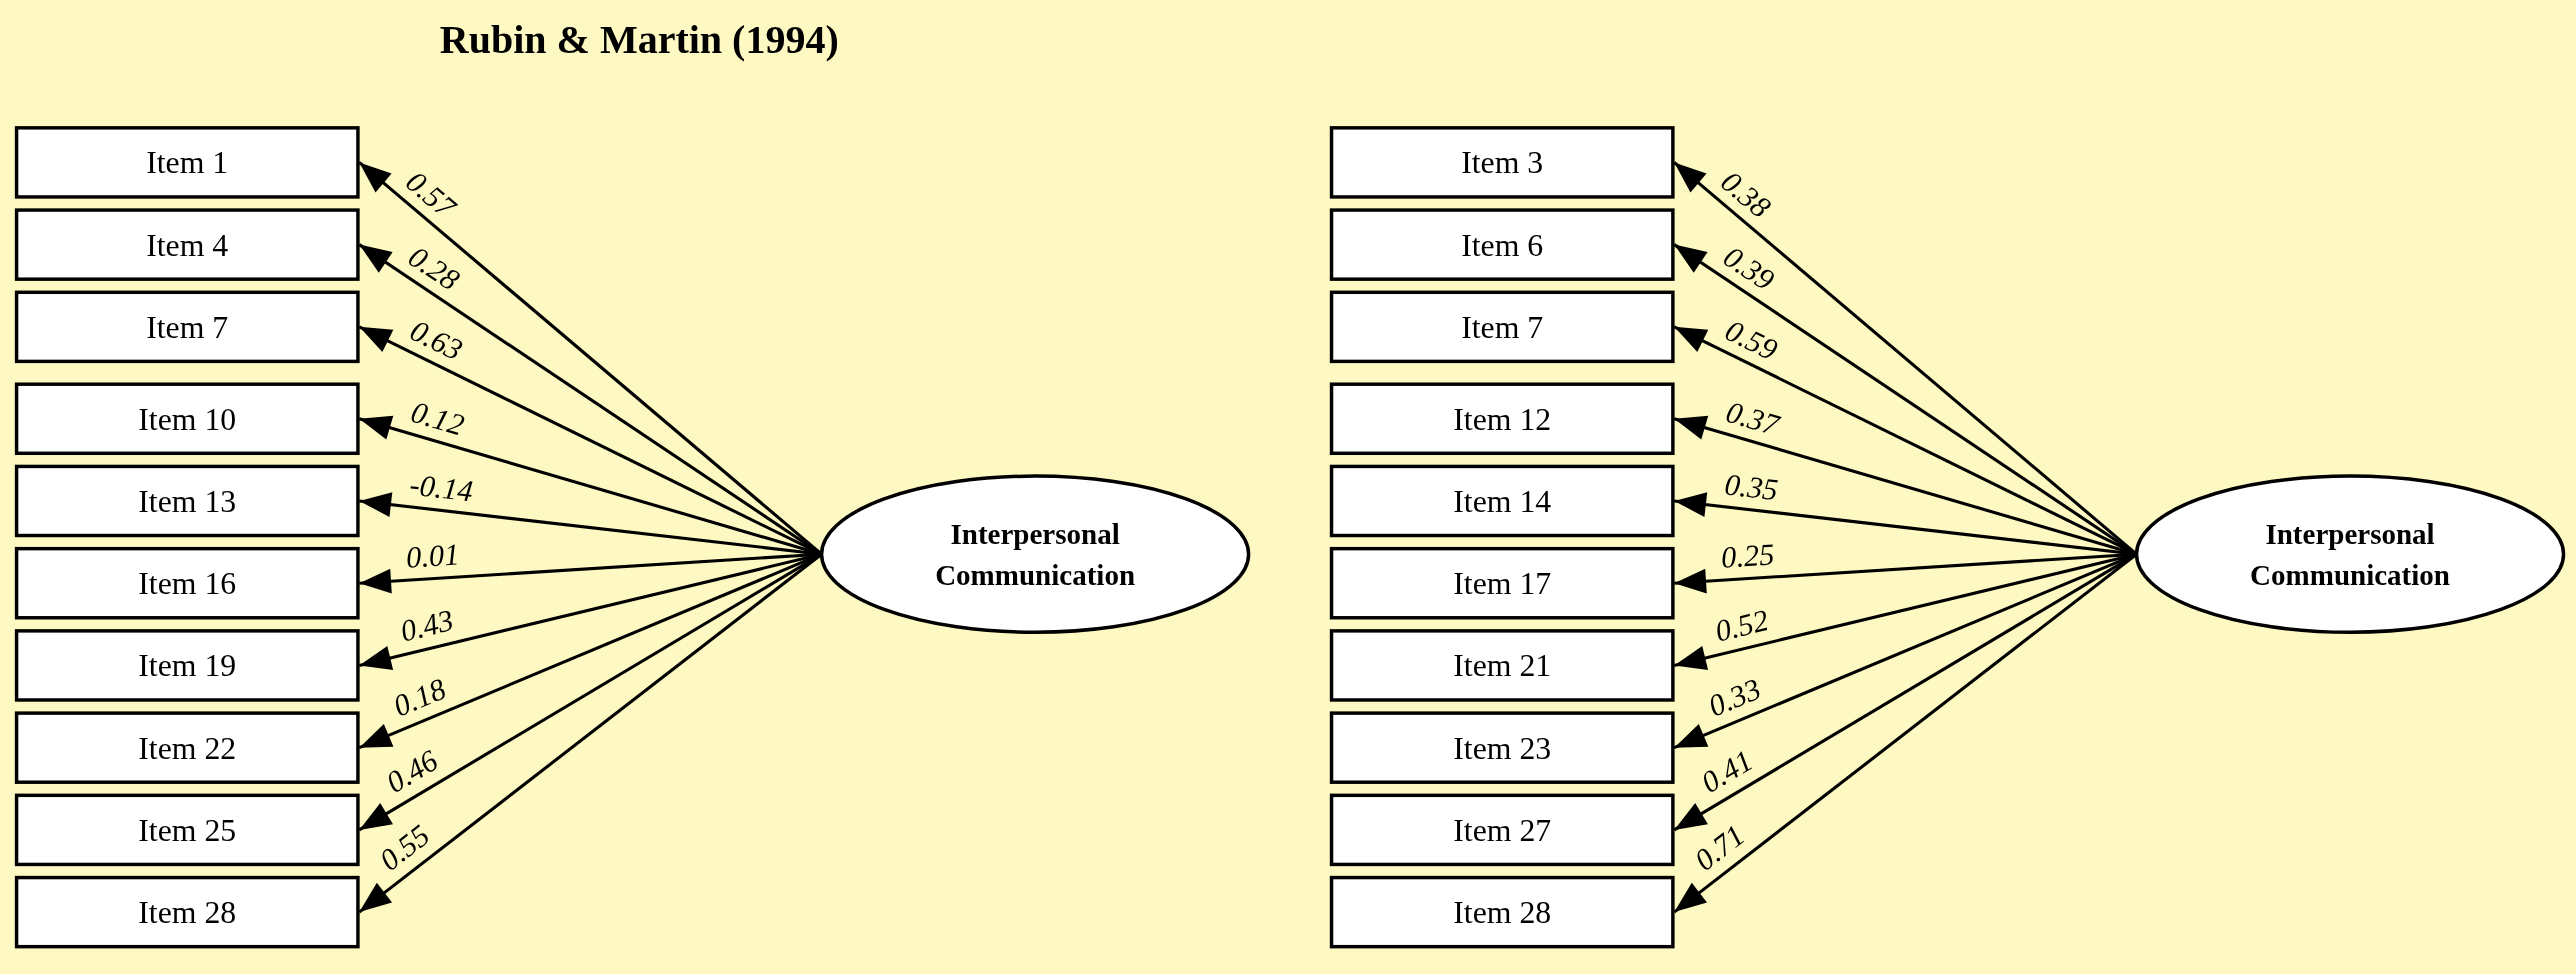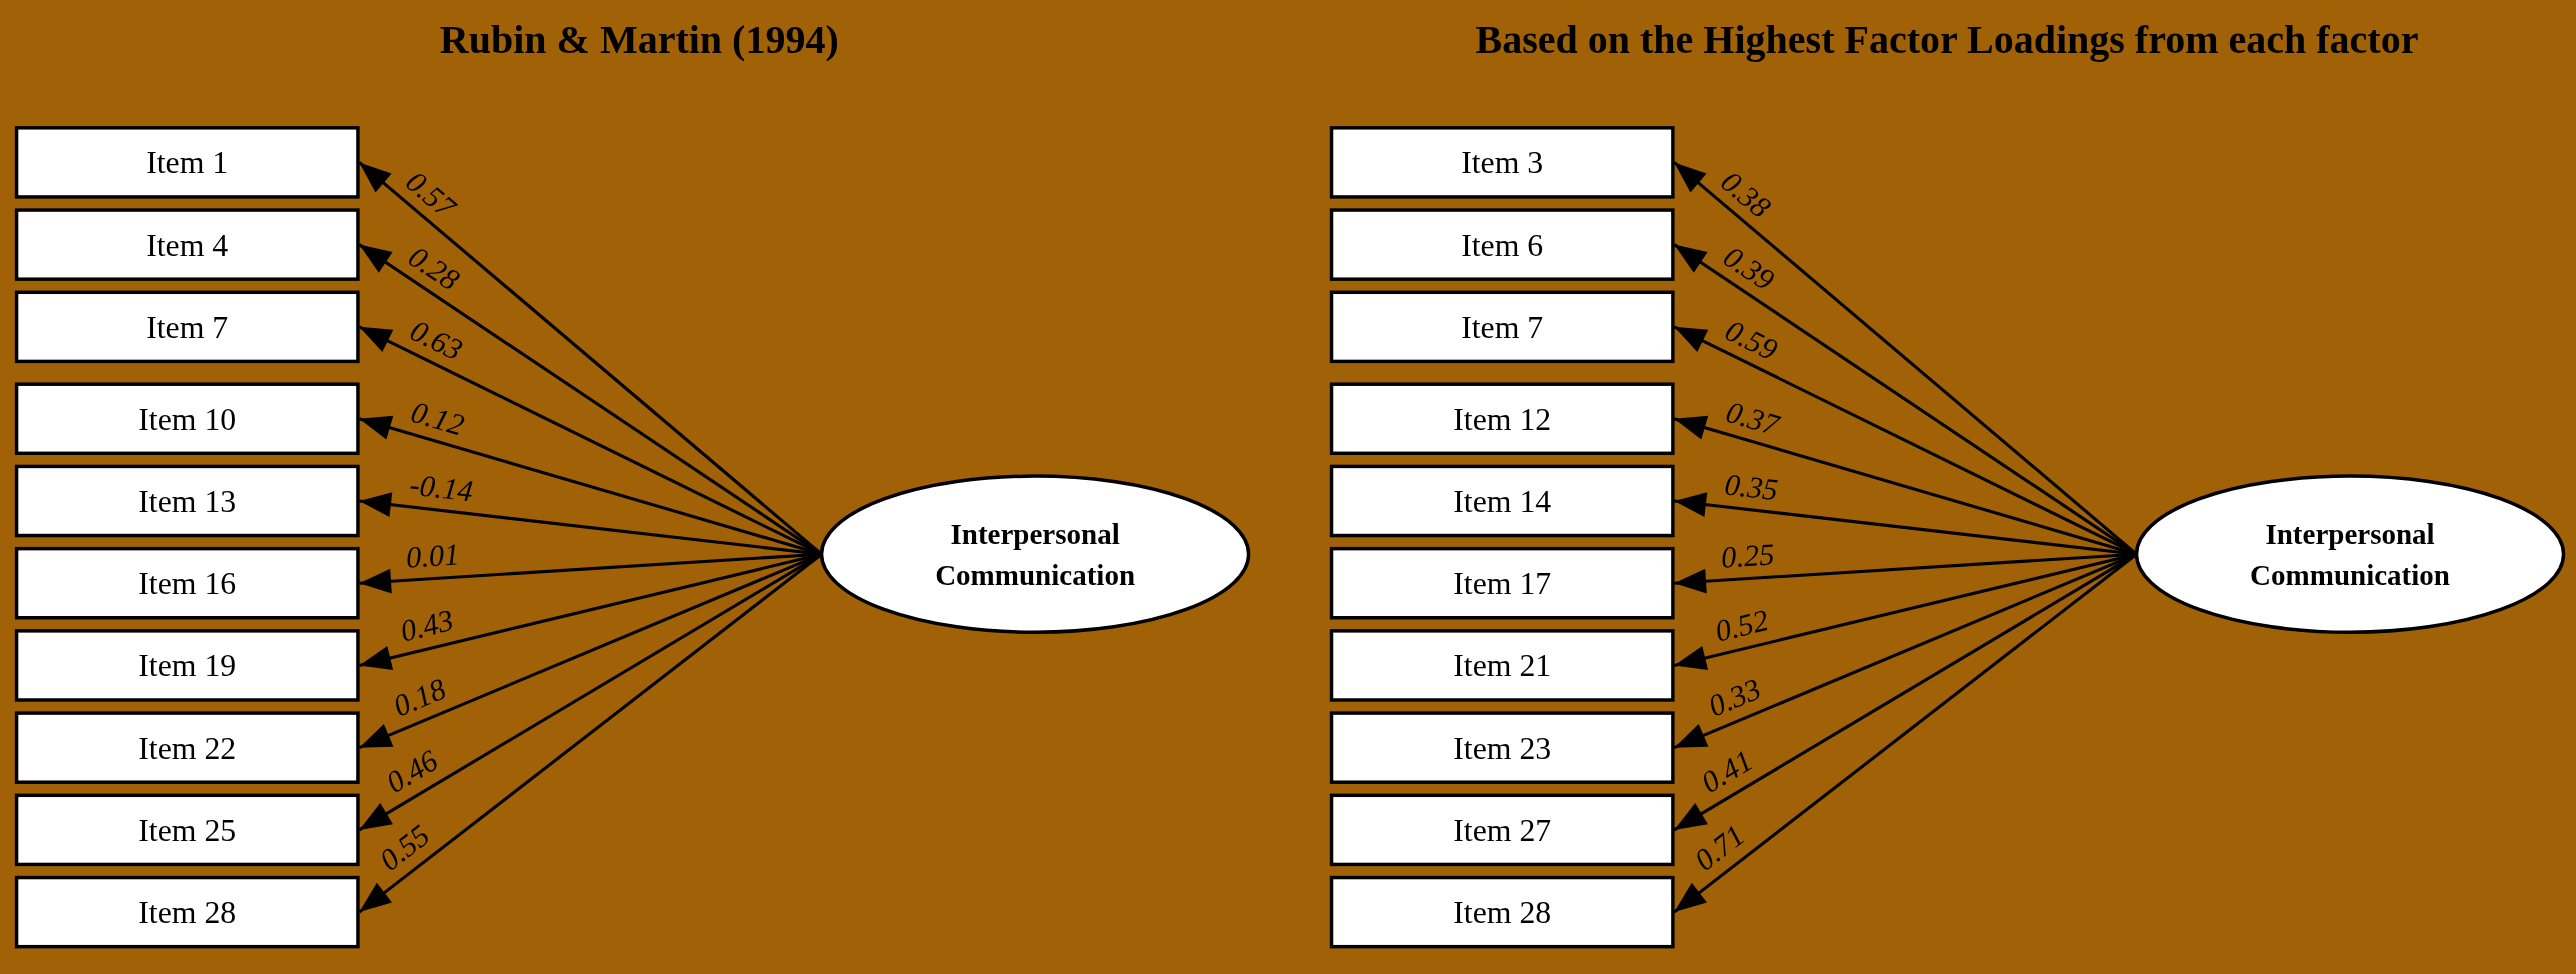--- a/index.html
+++ b/index.html
@@ -1,16 +1,16 @@
 <!DOCTYPE html>
 <html style="font-size:11px"><head>
 <meta charset="utf-8">
 <style>
   html,body{margin:0;padding:0;background:#ffffff;}
-  .page{position:relative;width:2576px;height:975px;background:#a16207;overflow:hidden;
+  .page{position:relative;width:2576px;height:975px;background:#fef9c3;overflow:hidden;
         font-family:"Liberation Serif","DejaVu Serif",serif;color:#000;}
   .fig-title{position:absolute;top:16.6px;font-weight:bold;font-size:40px;line-height:1.15;
              text-align:center;white-space:nowrap;}
   #title-left{left:17.3px;width:1244px;}
   #title-right{left:1325px;width:1244px;}
   #figure-svg{position:absolute;left:0;top:0;}
   .item-box{fill:#ffffff;stroke:#000000;stroke-width:5;}
   .latent-ellipse{fill:#ffffff;stroke:#000000;stroke-width:5;}
   .loading-arrow{stroke:#000000;stroke-width:4.5;fill:none;}
   .item-label{font-family:"Liberation Serif","DejaVu Serif",serif;font-size:46px;fill:#000;}
@@ -19,21 +19,20 @@
   .latent-label{font-family:"Liberation Serif","DejaVu Serif",serif;font-weight:bold;
                 font-size:42px;fill:#000;text-anchor:middle;}
 </style>
 </head>
 <body>
 
 <div class="page">
 
   <div class="fig-title" id="title-left">Rubin &amp; Martin (1994)</div>
 
-  <div class="fig-title" id="title-right">Based on the Highest Factor Loadings from each factor</div>
 
   <svg id="figure-svg" width="2576" height="975" viewBox="0 0 3728 1411" xmlns="http://www.w3.org/2000/svg">
     <defs>
       <marker id="arrowhead" markerUnits="userSpaceOnUse" markerWidth="52" markerHeight="44" refX="50" refY="22" orient="auto">
         <path d="M50,22 L4,4 L4,40 Z" fill="#000000"></path>
       </marker>
     </defs>
     <g id="layer-arrows">
         <line x1="1189" y1="802" x2="520" y2="235" marker-end="url(#arrowhead)" class="loading-arrow"></line>
         <line x1="1189" y1="802" x2="520" y2="354" marker-end="url(#arrowhead)" class="loading-arrow"></line>

